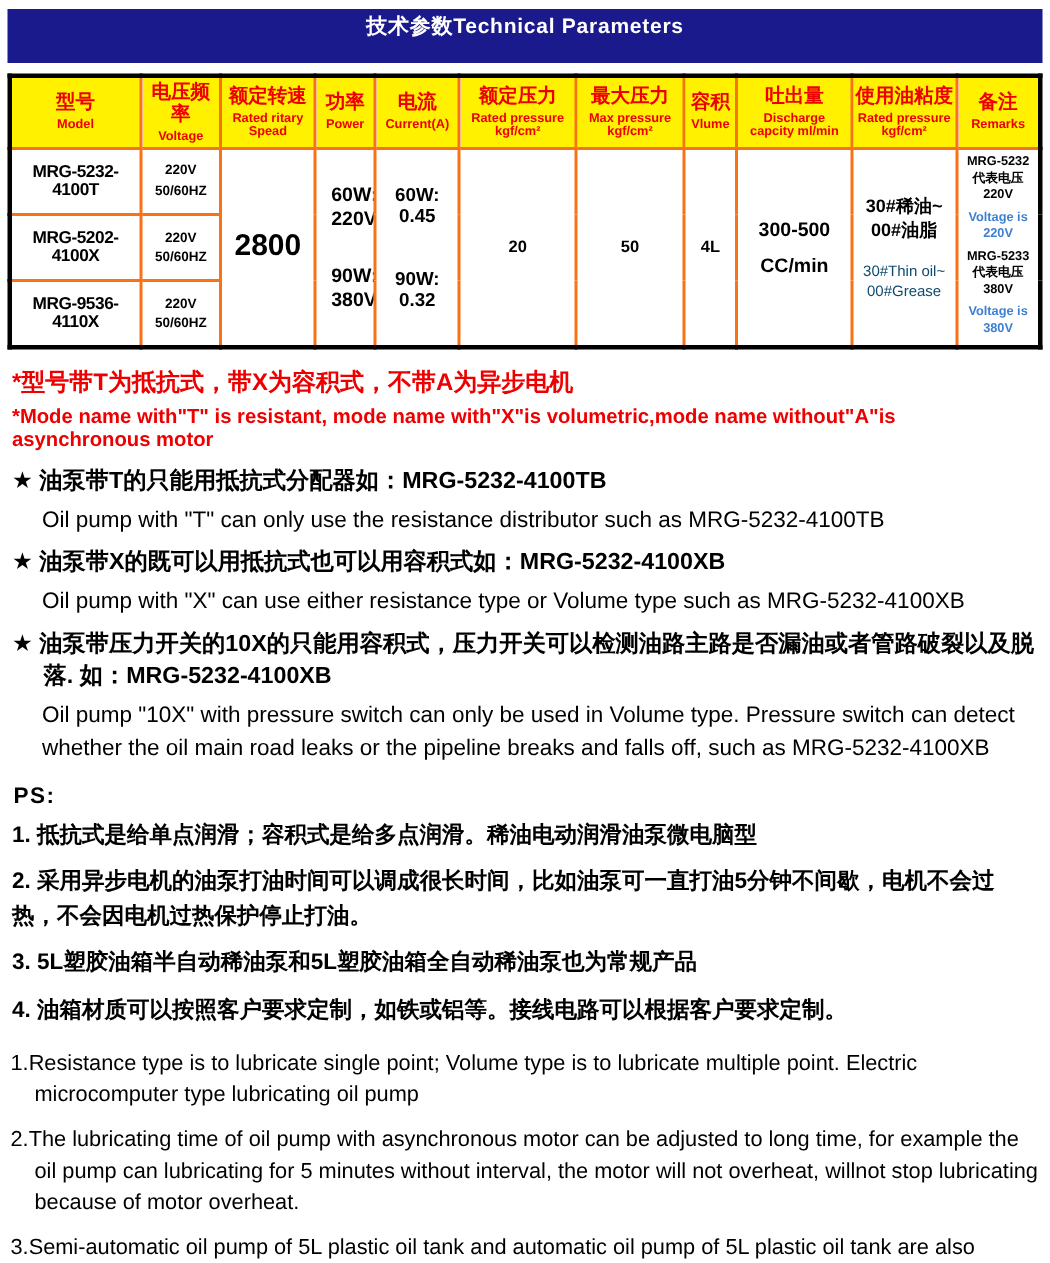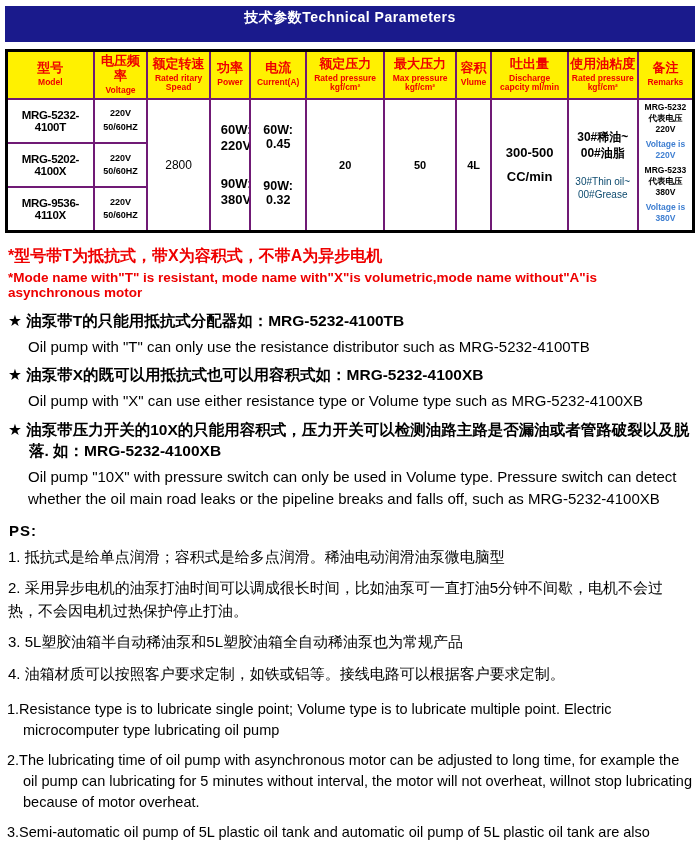--- a/index.html
+++ b/index.html
@@ -13,28 +13,28 @@
 
   
   .title-bar {
     background: #1a1a8c; color: #ffffff; text-align: center;
     font-size: 14px; font-weight: bold; line-height: 22px; height: 36px;
     margin-bottom: 7px; letter-spacing: 0.5px;
   }
 
   
   table.params { border-collapse: collapse; width: 100%; table-layout: fixed; border: 3px solid #000; }
-  table.params th, table.params td { border: 2px solid #701a75; text-align: center; vertical-align: middle; padding: 2px; overflow: hidden; }
+  table.params th, table.params td { border: 2px solid #f97316; text-align: center; vertical-align: middle; padding: 2px; overflow: hidden; }
   table.params thead th { background: #fff100; color: #ee0000; height: 46px; padding: 2px 1px; }
   .th-zh { font-size: 13px; font-weight: bold; line-height: 1.15; }
   .th-en { font-size: 8.5px; font-weight: bold; line-height: 1.15; white-space: pre-line; margin-top: 2px; }
   table.params tbody td { height: 38px; background: #fff; }
   .model-cell { font-size: 11.5px; font-weight: bold; letter-spacing: -0.3px; }
   .voltage-cell { font-size: 9px; font-weight: bold; white-space: pre-line; line-height: 1.5; }
-  .speed-cell { font-size: 12px; font-weight: normal; }
+  .speed-cell { font-size: 20px; font-weight: bold; }
   .power-cell { font-size: 13px; font-weight: bold; }
   .power-inner { display: flex; flex-direction: column; justify-content: space-around; height: 108px; padding-left: 8px; text-align: left; }
   .power-block { white-space: pre-line; line-height: 1.25; }
   .current-cell { font-size: 12.5px; font-weight: bold; }
   .current-inner { display: flex; flex-direction: column; gap: 28px; justify-content: center; }
   .num-cell { font-size: 11px; font-weight: bold; }
   .discharge-cell { font-size: 13px; font-weight: bold; white-space: pre-line; line-height: 1.8; }
   .viscosity-cell .zh { font-size: 12px; font-weight: bold; white-space: pre-line; line-height: 1.4; }
   .viscosity-cell .en { font-size: 10px; color: #0c4a6e; white-space: pre-line; line-height: 1.25; margin-top: 14px; }
   .remarks-cell { font-size: 8.5px; font-weight: bold; line-height: 1.3; padding: 3px 2px; }
@@ -47,21 +47,21 @@
   .red-en { font-size: 13.5px; font-weight: 600; margin-top: 3px; }
 
   
   .bullets { margin: 10px 2px 0 3px; }
   .bullet { margin-bottom: 7px; }
   .star-zh { font-size: 15.5px; font-weight: bold; line-height: 1.4; padding-left: 21px; text-indent: -21px; }
   .star-en { font-size: 15px; line-height: 1.45; padding-left: 20px; margin-top: 4px; }
 
   
   .ps-heading { font-size: 15px; font-weight: bold; margin: 12px 0 6px 4px; letter-spacing: 1px; }
-  .ps-item-zh { font-size: 15px; font-weight: 400; line-height: 1.55; margin: 0 2px 8px 3px; }
+  .ps-item-zh { font-size: 15px; font-weight: 700; line-height: 1.55; margin: 0 2px 8px 3px; }
 
   
   .en-notes { margin: 14px 2px 0 2px; }
   .en-note { font-size: 14.5px; line-height: 1.45; margin-bottom: 9px; padding-left: 16px; text-indent: -16px; }
 
   
   col.c1 { width: 12.7%; } col.c2 { width: 7.8%; } col.c3 { width: 9.1%; }
   col.c4 { width: 5.9%; } col.c5 { width: 8.1%; } col.c6 { width: 11.4%; }
   col.c7 { width: 10.4%; } col.c8 { width: 5.2%; } col.c9 { width: 11.1%; }
   col.c10 { width: 10.2%; } col.c11 { width: 8.1%; }

